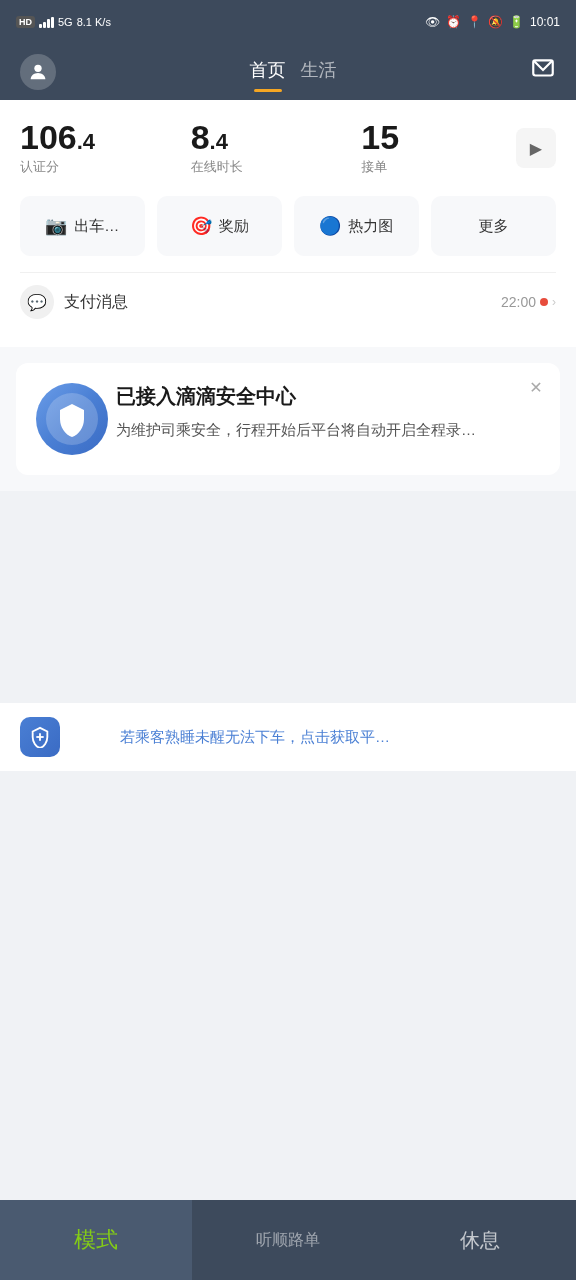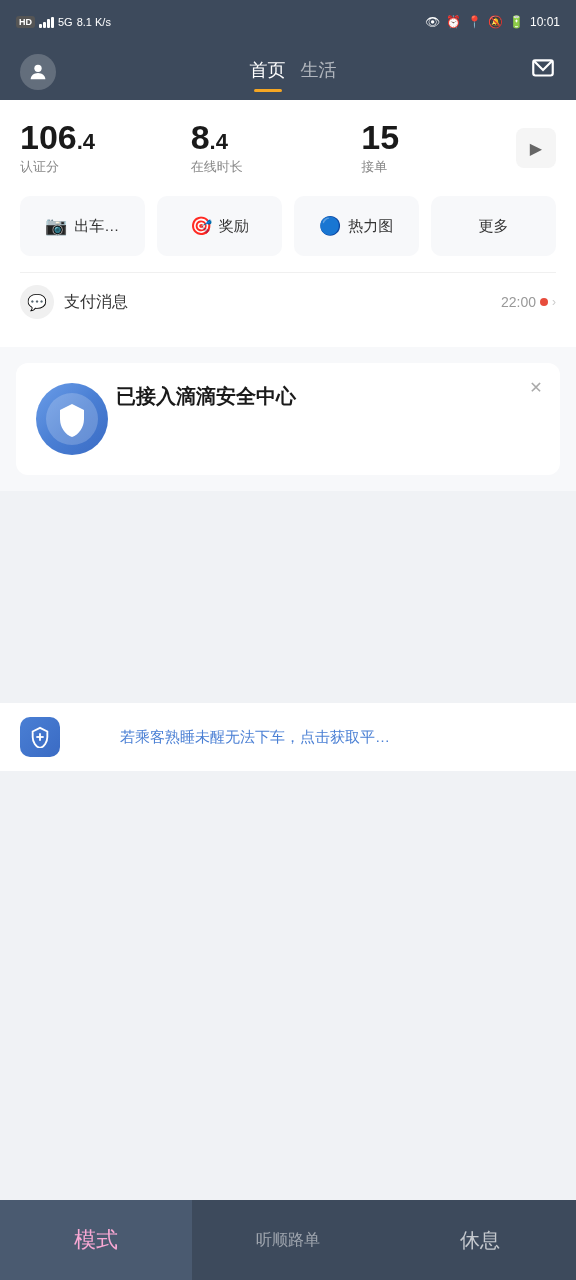--- a/index.html
+++ b/index.html
@@ -282,21 +282,21 @@
       align-items: center;
       justify-content: center;
       font-size: 20px;
       color: rgba(255,255,255,0.7);
       cursor: pointer;
       border: none;
       background: transparent;
     }
     .bottom-nav-btn.highlight {
       background: #4a5a70;
-      color: #f9a8d4;
+      color: #84cc16;
       font-size: 22px;
       font-weight: 500;
     }
     .bottom-nav-center {
       flex: 1;
       height: 100%;
       display: flex;
       align-items: center;
       justify-content: center;
       color: rgba(255,255,255,0.5);
@@ -415,20 +415,21 @@
       <div class="safety-logo-inner">
         <svg width="36" height="36" viewBox="0 0 24 24" fill="white">
           <path d="M12 2L4 6v6c0 5.5 3.5 10.7 8 12 4.5-1.3 8-6.5 8-12V6l-8-4z"></path>
           <line x1="12" y1="8" x2="12" y2="16" stroke="rgba(255,255,255,0.5)" stroke-width="2"></line>
           <line x1="8" y1="12" x2="16" y2="12" stroke="rgba(255,255,255,0.5)" stroke-width="2"></line>
         </svg>
       </div>
     </div>
     <div class="safety-content">
       <div class="safety-title">已接入滴滴安全中心</div>
+      <div class="safety-desc">为维护司乘安全，行程开始后平台将自动开启全程录…</div>
     </div>
     <div class="close-btn">✕</div>
   </div>
 </div>
 
 <div class="middle-space"></div>
 
 <div class="bottom-banner">
   <div class="banner-icon">
     <svg width="22" height="22" viewBox="0 0 24 24" fill="none" stroke="white" stroke-width="2">

